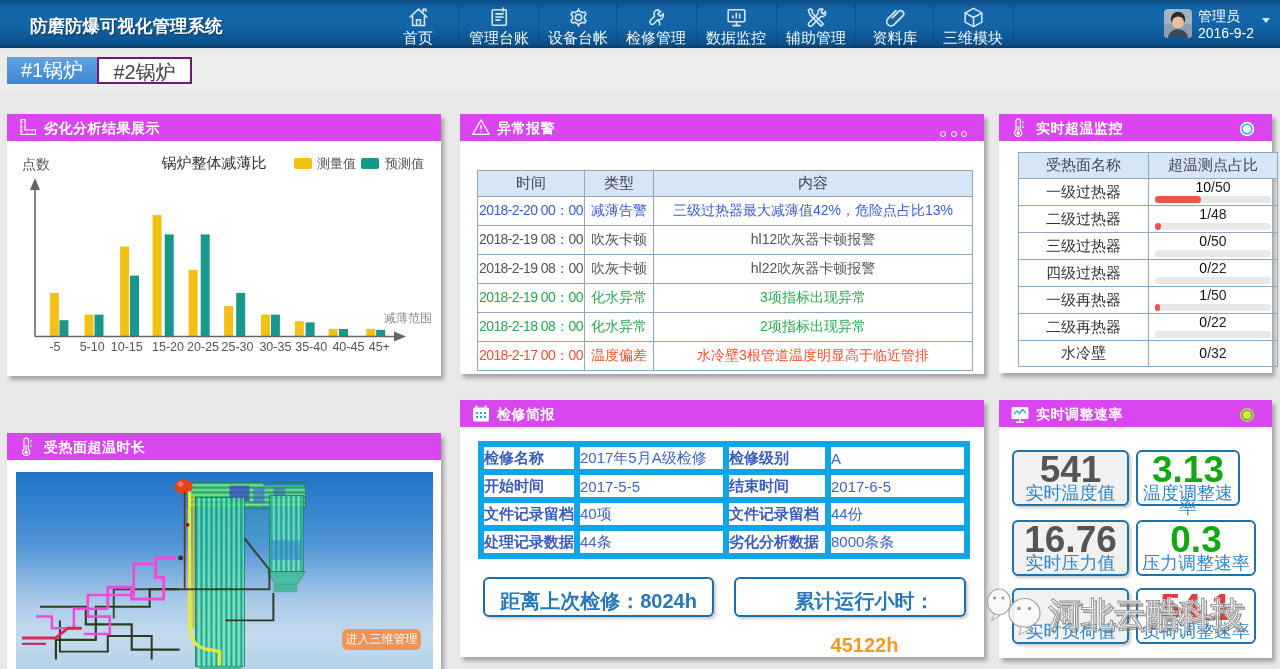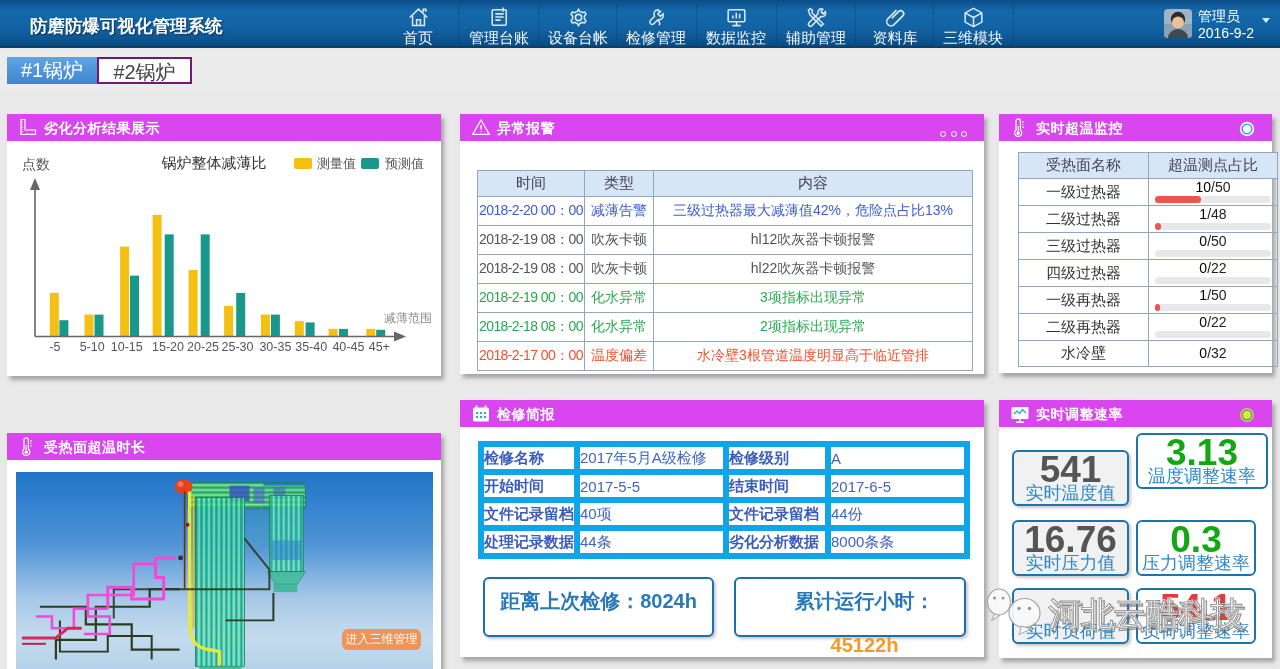--- a/index.html
+++ b/index.html
@@ -54,21 +54,21 @@
 .meter .num { font-size:14px; color:#222; line-height:15px; }
 .meter .num b { color:#000000; font-weight:normal;margin-top:20px; }
 .meter .bar { position:relative; height:7px; background:#e8e8e8; border-radius:4px; margin-top:1px; }
 .meter .fill { position:absolute; left:0; top:0; height:7px; background:#ef5350; border-radius:4px; }
 .ring { position:absolute; right:21px; top:11px; width:8px; height:8px; border-radius:50%; background:#fff; box-shadow:0 0 0 1.6px #2fa5d8, 0 0 0 3.2px #fff; }
 .ring.yellow { background:#fce41c; box-shadow:0 0 0 1.5px #2fa5d8, 0 0 0 3px #d8d020; }
 
 #t5 { position:absolute; left:18px; top:41px; width:492px; border-collapse:collapse; font-size:15px; }
 #t5 td { border:6px solid #0ea5e9; text-align:left; height:28px; color:#3f66c0; }
 #t5 td.lbl { font-weight:bold; color:#3a5dbd; }
-.bigbtn { position:absolute; top:177px; height:60px; border:2px solid #1a6fae; border-radius:6px; background:#fff;
+.bigbtn { position:absolute; top:177px; height:40px; border:2px solid #1a6fae; border-radius:6px; background:#fff;
   text-align:center; line-height:44px; font-size:20px; font-weight:bold; color:#2878ba; box-shadow:2px 2px 3px rgba(150,150,150,0.5); }
 #btn1 { left:23px; width:231px; }
 #btn2 { left:274px; width:232px;padding-left:29px; }
 #btn2 b { color:#f59a23; }
 
 .nbox { position:absolute; width:117px; height:56px; border:2px solid #1d73ac; border-radius:6px; background:#fff; text-align:center; }
 .nbox.gray { background:#f1f1f1; box-shadow:2px 2px 3px rgba(150,150,150,0.5); }
 .nbox .val { font-size:37px; font-weight:bold; color:#555; line-height:32px; margin-top:2px; }
 .nbox .val.green { color:#14a714; }
 .nbox .val.red { color:#e43b3b; }
@@ -493,21 +493,21 @@
         <path d="M4 10 l3-3 2.5 2.5 3-4 3.5 3.5" stroke="#2aa9df" stroke-width="1.4"></path>
         <path d="M10 15 v2.5 M6 18.2 h8" stroke-width="1.5"></path>
       </svg>
         <span class="ptitle">实时调整速率</span>
         <span class="ring yellow"></span>
       </div>
     <div class="nbox gray" style="left:13px;top:50px">
         <div class="val">541</div>
         <div class="lab">实时温度值</div>
       </div>
-    <div class="nbox" style="left:137px;top:33px;width:132px">
+    <div class="nbox" style="left:137px;top:50px;width:104px">
         <div class="val green">3.13</div>
         <div class="lab">温度调整速率</div>
       </div>
     <div class="nbox gray" style="left:13px;top:120px">
         <div class="val">16.76</div>
         <div class="lab">实时压力值</div>
       </div>
     <div class="nbox" style="left:137px;top:120px;width:120px">
         <div class="val green">0.3</div>
         <div class="lab">压力调整速率</div>

